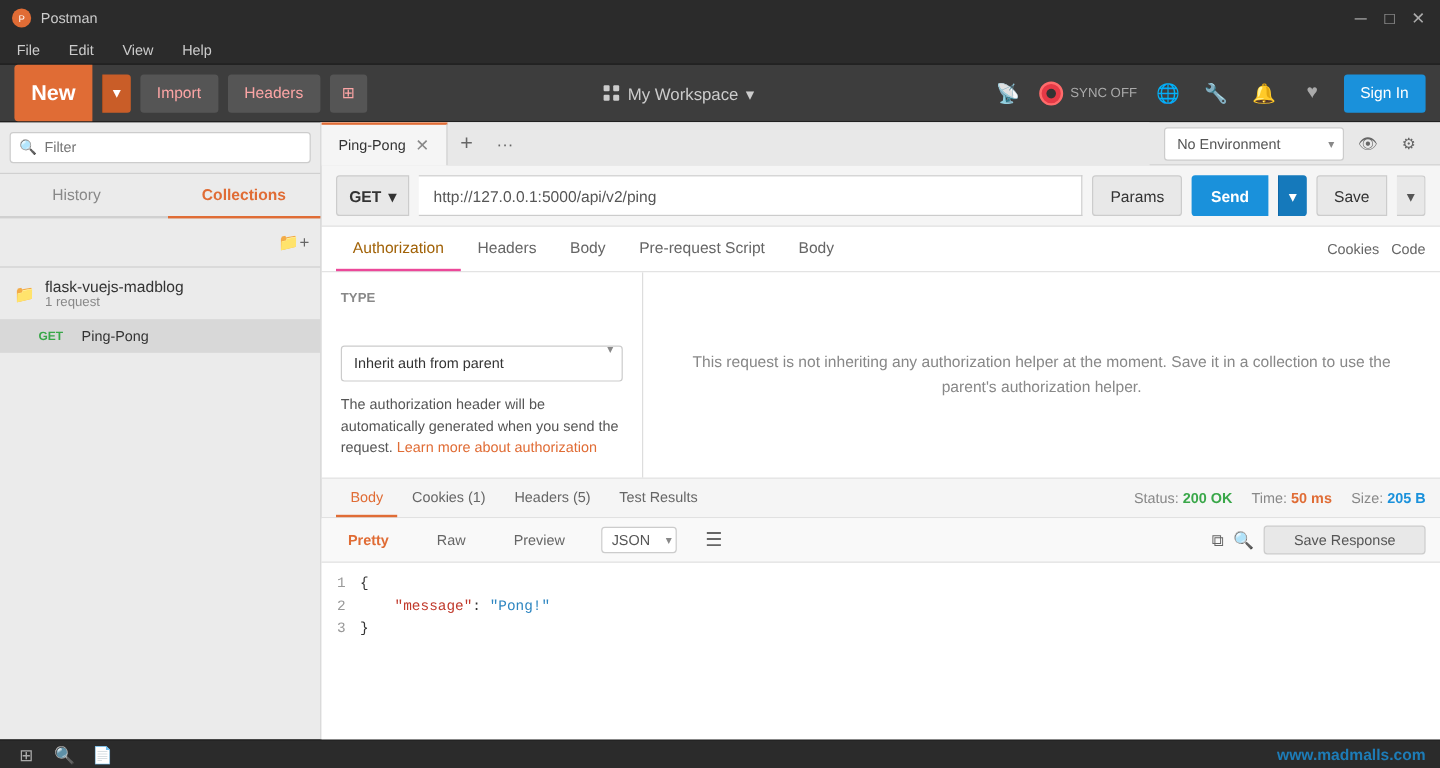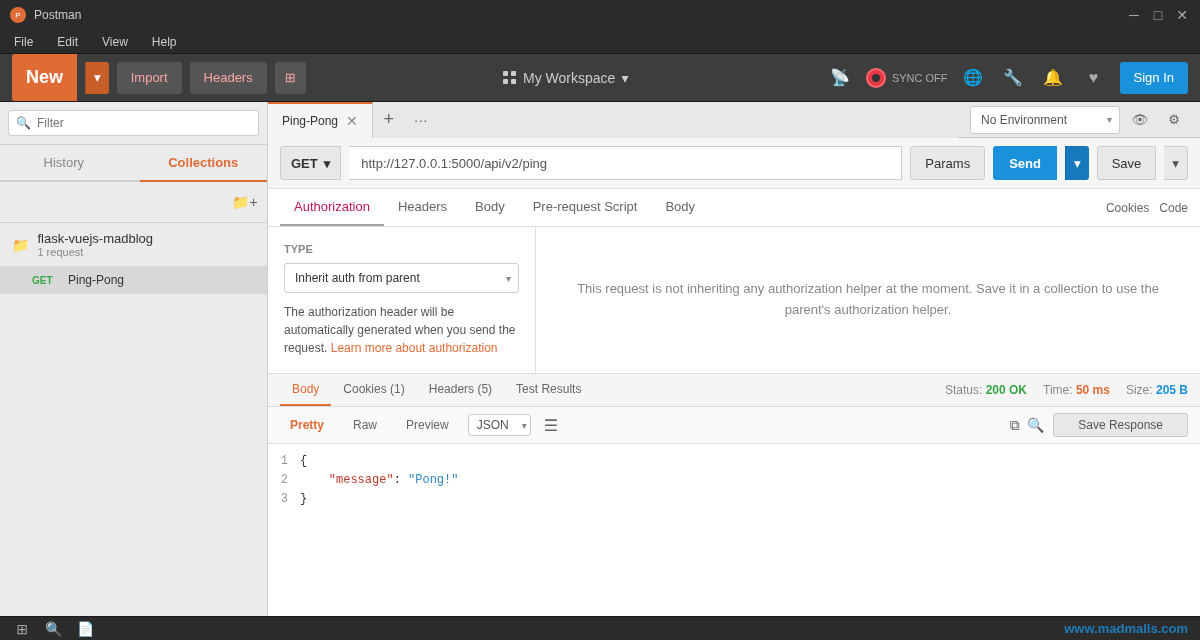--- a/index.html
+++ b/index.html
@@ -75,49 +75,49 @@
     .save-btn { background: #e8e8e8; border: 1px solid #ccc; border-radius: 3px 0 0 3px; padding: 6px 14px; font-size: 13px; color: #333; cursor: pointer; height: 34px; }
     .save-arrow { background: #e8e8e8; border: 1px solid #ccc; border-left: none; border-radius: 0 3px 3px 0; padding: 6px 8px; cursor: pointer; height: 34px; display: flex; align-items: center; color: #555; }
     .env-select { background: white; border: 1px solid #ccc; border-radius: 3px; padding: 4px 28px 4px 10px; font-size: 12px; color: #555; appearance: none; cursor: pointer; height: 28px; min-width: 150px; }
     .env-wrap { position: relative; display: flex; align-items: center; }
     .env-wrap select { appearance: none; }
     .env-chevron { position: absolute; right: 8px; color: #888; pointer-events: none; font-size: 10px; }
 
     
     .req-tabs { display: flex; align-items: center; padding: 0 12px; border-bottom: 1px solid #ddd; background: white; }
     .req-tab { padding: 10px 14px; font-size: 13px; color: #666; cursor: pointer; border-bottom: 2px solid transparent; }
-    .req-tab.active { color: #be185d; border-bottom: 2px solid #a3a3a3; font-weight: 500; }
+    .req-tab.active { color: #a16207; border-bottom: 2px solid #ec4899; font-weight: 500; }
     .req-tab-right { margin-left: auto; display: flex; gap: 10px; }
     .req-tab-link { font-size: 12px; color: #666; cursor: pointer; }
 
     
     .auth-panel { display: flex; background: white; border-bottom: 1px solid #ddd; }
     .auth-left { width: 268px; border-right: 1px solid #ddd; padding: 16px; }
     .auth-type-label { font-size: 11px; color: #888; font-weight: 600; margin-bottom: 8px; text-transform: uppercase; }
-    .auth-select { width: 100%; border: 1px solid #ccc; border-radius: 3px; padding: 6px 10px; font-size: 12px; color: #333; background: white; cursor: pointer; appearance: none; height: 30px; }
+    .auth-select { width: 100%; border: 1px solid #ccc; border-radius: 3px; padding: 6px 10px; font-size: 12px; color: #333; background: white; cursor: pointer; appearance: none; height: 30px; margin-top: 25px; }
     .auth-select-wrap { position: relative; }
     .auth-select-chevron { position: absolute; right: 8px; top: 50%; transform: translateY(-50%); color: #888; font-size: 10px; pointer-events: none; }
     .auth-desc { font-size: 12px; color: #555; margin-top: 10px; line-height: 1.5; }
     .auth-link { color: #e06c35; text-decoration: none; }
     .auth-right { flex: 1; display: flex; align-items: center; justify-content: center; text-align: center; padding: 20px; color: #888; font-size: 13px; line-height: 1.6; }
 
     
     .response-section { flex: 1; display: flex; flex-direction: column; }
     .response-tabs { display: flex; align-items: center; padding: 0 12px; border-bottom: 1px solid #ddd; background: #f5f5f5; }
     .response-tab { padding: 8px 12px; font-size: 12px; color: #666; cursor: pointer; border-bottom: 2px solid transparent; }
     .response-tab.active { color: #e06c35; border-bottom: 2px solid #e06c35; }
     .response-status { margin-left: auto; display: flex; gap: 16px; font-size: 12px; align-items: center; }
     .status-ok { color: #39a749; font-weight: 600; }
     .status-time { color: #e06c35; font-weight: 600; }
     .status-size { color: #1a91db; font-weight: 600; }
     .status-label { color: #888; }
 
     
     .response-body { flex: 1; display: flex; flex-direction: column; background: white; }
-    .response-format-bar { display: flex; align-items: center; padding: 6px 12px; border-bottom: 1px solid #ddd; gap: 9px; background: #f9f9f9; }
+    .response-format-bar { display: flex; align-items: center; padding: 6px 12px; border-bottom: 1px solid #ddd; gap: 20px; background: #f9f9f9; }
     .format-tab { padding: 4px 10px; font-size: 12px; color: #666; cursor: pointer; border-radius: 3px; }
     .format-tab.active { color: #e06c35; font-weight: 600; }
     .format-select { border: 1px solid #ccc; border-radius: 3px; padding: 3px 20px 3px 8px; font-size: 12px; color: #555; background: white; cursor: pointer; appearance: none; }
     .format-select-wrap { position: relative; display: inline-flex; align-items: center; }
     .format-select-chevron { position: absolute; right: 4px; color: #888; font-size: 10px; pointer-events: none; }
     .format-icon { color: #666; font-size: 16px; cursor: pointer; margin-left: 4px; }
     .format-right { margin-left: auto; display: flex; gap: 8px; align-items: center; }
     .format-action-btn { background: transparent; border: none; color: #666; cursor: pointer; font-size: 14px; display: flex; align-items: center; justify-content: center; }
     .save-response-btn { background: #e8e8e8; border: 1px solid #ccc; border-radius: 3px; padding: 4px 24px; font-size: 12px; color: #555; cursor: pointer; }
 

